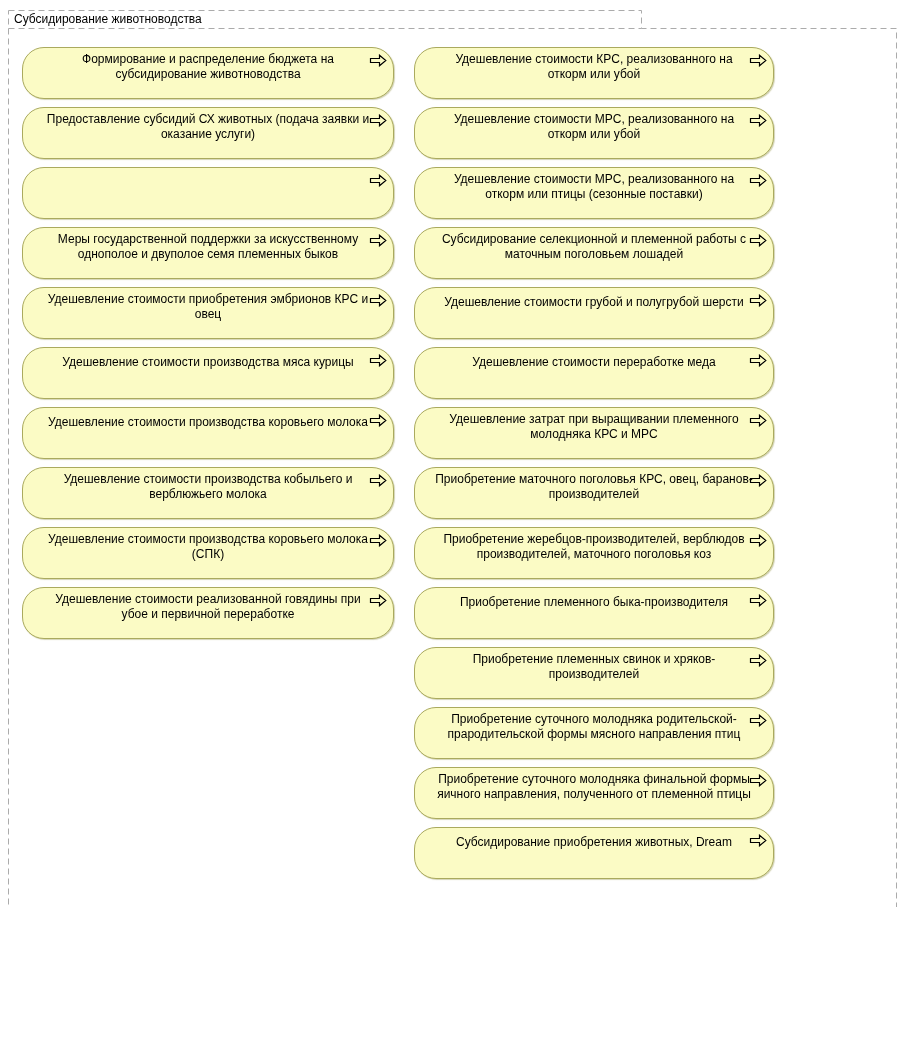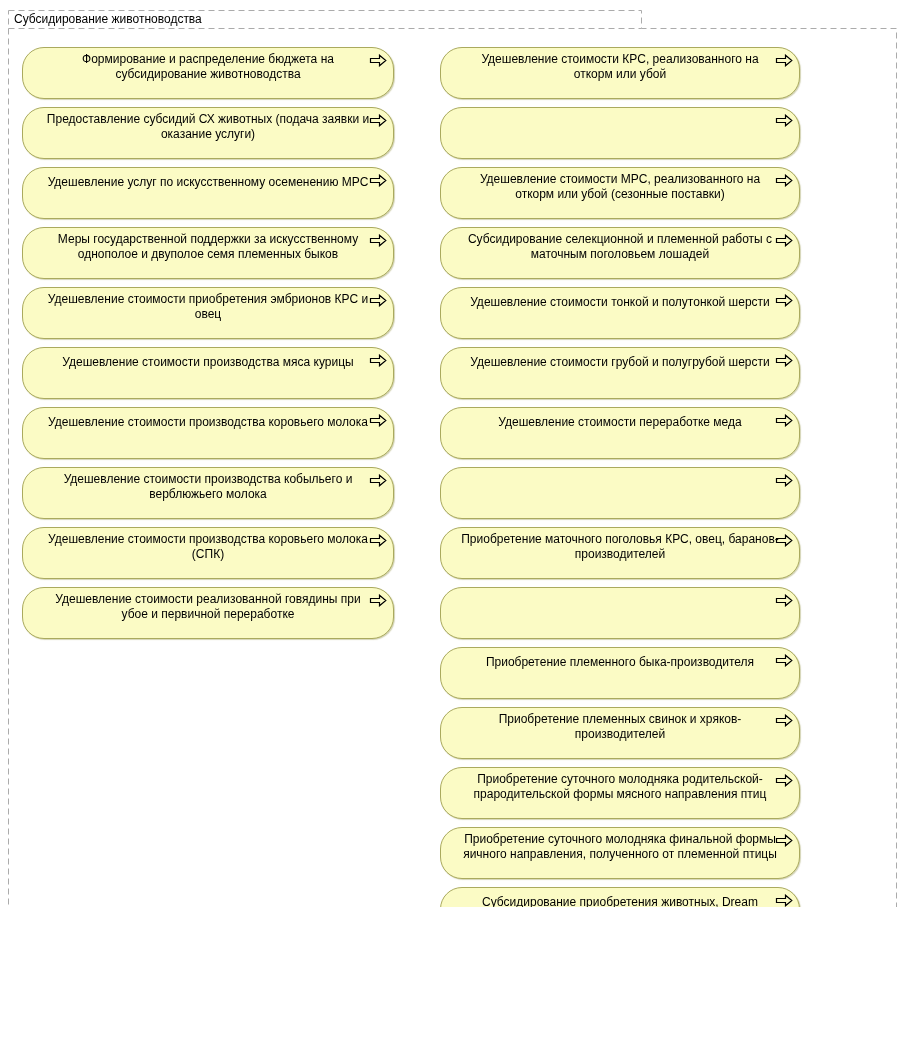--- a/index.html
+++ b/index.html
@@ -15,21 +15,21 @@
   }
   .canvas{position:relative;width:908px;height:907px;overflow:hidden;}
   .group-outline{position:absolute;left:0;top:0;pointer-events:none;}
   .group-title{
     position:absolute;left:14px;top:12px;
     font-size:12px;line-height:14px;color:var(--text-color);
     white-space:nowrap;
   }
   .col{position:absolute;display:flex;flex-direction:column;gap:8px;}
   .col-left{left:22px;top:47px;width:372px;}
-  .col-right{left:440px;top:47px;width:360px;}
+  .col-right{left:414px;top:47px;width:360px;}
   .process-box{
     position:relative;height:52px;box-sizing:border-box;flex:none;
     background:var(--box-fill);
     border:1.5px solid var(--box-border);
     border-radius:22px;
     box-shadow:1px 1px 1px rgba(158,158,92,0.45);
     padding:4px 20px 0 20px;
     text-align:center;overflow:hidden;
   }
   .box-label{
@@ -50,21 +50,21 @@
 
   <div class="group-title">Субсидирование животноводства</div>
 
   <div class="col col-left" id="col-0">
       <div class="process-box"><span class="box-label">Формирование и распределение бюджета на субсидирование животноводства</span><svg class="arrow-icon" width="18" height="13" viewBox="0 0 18 13">
           <path d="M1.5 4.5 H10.5 V1.2 L16.8 6.5 L10.5 11.8 V8.5 H1.5 Z" fill="none" stroke="#000000" stroke-width="1.2" stroke-linejoin="miter"></path>
         </svg></div>
       <div class="process-box"><span class="box-label">Предоставление субсидий СХ животных (подача заявки и оказание услуги)</span><svg class="arrow-icon" width="18" height="13" viewBox="0 0 18 13">
           <path d="M1.5 4.5 H10.5 V1.2 L16.8 6.5 L10.5 11.8 V8.5 H1.5 Z" fill="none" stroke="#000000" stroke-width="1.2" stroke-linejoin="miter"></path>
         </svg></div>
-      <div class="process-box"><span class="box-label">Удешевление услуг по искусственному осеменению МРС</span><svg class="arrow-icon" width="18" height="13" viewBox="0 0 18 13">
+      <div class="process-box"><svg class="arrow-icon" width="18" height="13" viewBox="0 0 18 13">
           <path d="M1.5 4.5 H10.5 V1.2 L16.8 6.5 L10.5 11.8 V8.5 H1.5 Z" fill="none" stroke="#000000" stroke-width="1.2" stroke-linejoin="miter"></path>
         </svg></div>
       <div class="process-box"><span class="box-label">Меры государственной поддержки за искусственному однополое и двуполое семя племенных быков</span><svg class="arrow-icon" width="18" height="13" viewBox="0 0 18 13">
           <path d="M1.5 4.5 H10.5 V1.2 L16.8 6.5 L10.5 11.8 V8.5 H1.5 Z" fill="none" stroke="#000000" stroke-width="1.2" stroke-linejoin="miter"></path>
         </svg></div>
       <div class="process-box"><span class="box-label">Удешевление стоимости приобретения эмбрионов КРС и овец</span><svg class="arrow-icon" width="18" height="13" viewBox="0 0 18 13">
           <path d="M1.5 4.5 H10.5 V1.2 L16.8 6.5 L10.5 11.8 V8.5 H1.5 Z" fill="none" stroke="#000000" stroke-width="1.2" stroke-linejoin="miter"></path>
         </svg></div>
       <div class="process-box"><span class="box-label">Удешевление стоимости производства мяса курицы</span><svg class="arrow-icon" width="18" height="13" viewBox="0 0 18 13">
           <path d="M1.5 4.5 H10.5 V1.2 L16.8 6.5 L10.5 11.8 V8.5 H1.5 Z" fill="none" stroke="#000000" stroke-width="1.2" stroke-linejoin="miter"></path>
@@ -79,45 +79,42 @@
           <path d="M1.5 4.5 H10.5 V1.2 L16.8 6.5 L10.5 11.8 V8.5 H1.5 Z" fill="none" stroke="#000000" stroke-width="1.2" stroke-linejoin="miter"></path>
         </svg></div>
       <div class="process-box"><span class="box-label">Удешевление стоимости реализованной говядины при убое и первичной переработке</span><svg class="arrow-icon" width="18" height="13" viewBox="0 0 18 13">
           <path d="M1.5 4.5 H10.5 V1.2 L16.8 6.5 L10.5 11.8 V8.5 H1.5 Z" fill="none" stroke="#000000" stroke-width="1.2" stroke-linejoin="miter"></path>
         </svg></div>
     </div>
   <div class="col col-right" id="col-1">
       <div class="process-box"><span class="box-label">Удешевление стоимости КРС, реализованного на откорм или убой</span><svg class="arrow-icon" width="18" height="13" viewBox="0 0 18 13">
           <path d="M1.5 4.5 H10.5 V1.2 L16.8 6.5 L10.5 11.8 V8.5 H1.5 Z" fill="none" stroke="#000000" stroke-width="1.2" stroke-linejoin="miter"></path>
         </svg></div>
-      <div class="process-box"><svg class="arrow-icon" width="18" height="13" viewBox="0 0 18 13">
+      <div class="process-box"><span class="box-label">Удешевление стоимости МРС, реализованного на откорм или убой</span><svg class="arrow-icon" width="18" height="13" viewBox="0 0 18 13">
           <path d="M1.5 4.5 H10.5 V1.2 L16.8 6.5 L10.5 11.8 V8.5 H1.5 Z" fill="none" stroke="#000000" stroke-width="1.2" stroke-linejoin="miter"></path>
         </svg></div>
-      <div class="process-box"><span class="box-label">Удешевление стоимости МРС, реализованного на откорм или убой (сезонные поставки)</span><svg class="arrow-icon" width="18" height="13" viewBox="0 0 18 13">
+      <div class="process-box"><span class="box-label">Удешевление стоимости МРС, реализованного на откорм или птицы (сезонные поставки)</span><svg class="arrow-icon" width="18" height="13" viewBox="0 0 18 13">
           <path d="M1.5 4.5 H10.5 V1.2 L16.8 6.5 L10.5 11.8 V8.5 H1.5 Z" fill="none" stroke="#000000" stroke-width="1.2" stroke-linejoin="miter"></path>
         </svg></div>
       <div class="process-box"><span class="box-label">Субсидирование селекционной и племенной работы с маточным поголовьем лошадей</span><svg class="arrow-icon" width="18" height="13" viewBox="0 0 18 13">
-          <path d="M1.5 4.5 H10.5 V1.2 L16.8 6.5 L10.5 11.8 V8.5 H1.5 Z" fill="none" stroke="#000000" stroke-width="1.2" stroke-linejoin="miter"></path>
-        </svg></div>
-      <div class="process-box"><span class="box-label">Удешевление стоимости тонкой и полутонкой шерсти</span><svg class="arrow-icon" width="18" height="13" viewBox="0 0 18 13">
           <path d="M1.5 4.5 H10.5 V1.2 L16.8 6.5 L10.5 11.8 V8.5 H1.5 Z" fill="none" stroke="#000000" stroke-width="1.2" stroke-linejoin="miter"></path>
         </svg></div>
       <div class="process-box"><span class="box-label">Удешевление стоимости грубой и полугрубой шерсти</span><svg class="arrow-icon" width="18" height="13" viewBox="0 0 18 13">
           <path d="M1.5 4.5 H10.5 V1.2 L16.8 6.5 L10.5 11.8 V8.5 H1.5 Z" fill="none" stroke="#000000" stroke-width="1.2" stroke-linejoin="miter"></path>
         </svg></div>
       <div class="process-box"><span class="box-label">Удешевление стоимости переработке меда</span><svg class="arrow-icon" width="18" height="13" viewBox="0 0 18 13">
           <path d="M1.5 4.5 H10.5 V1.2 L16.8 6.5 L10.5 11.8 V8.5 H1.5 Z" fill="none" stroke="#000000" stroke-width="1.2" stroke-linejoin="miter"></path>
         </svg></div>
-      <div class="process-box"><svg class="arrow-icon" width="18" height="13" viewBox="0 0 18 13">
+      <div class="process-box"><span class="box-label">Удешевление затрат при выращивании племенного молодняка КРС и МРС</span><svg class="arrow-icon" width="18" height="13" viewBox="0 0 18 13">
           <path d="M1.5 4.5 H10.5 V1.2 L16.8 6.5 L10.5 11.8 V8.5 H1.5 Z" fill="none" stroke="#000000" stroke-width="1.2" stroke-linejoin="miter"></path>
         </svg></div>
       <div class="process-box"><span class="box-label">Приобретение маточного поголовья КРС, овец, баранов-производителей</span><svg class="arrow-icon" width="18" height="13" viewBox="0 0 18 13">
           <path d="M1.5 4.5 H10.5 V1.2 L16.8 6.5 L10.5 11.8 V8.5 H1.5 Z" fill="none" stroke="#000000" stroke-width="1.2" stroke-linejoin="miter"></path>
         </svg></div>
-      <div class="process-box"><svg class="arrow-icon" width="18" height="13" viewBox="0 0 18 13">
+      <div class="process-box"><span class="box-label">Приобретение жеребцов-производителей, верблюдов производителей, маточного поголовья коз</span><svg class="arrow-icon" width="18" height="13" viewBox="0 0 18 13">
           <path d="M1.5 4.5 H10.5 V1.2 L16.8 6.5 L10.5 11.8 V8.5 H1.5 Z" fill="none" stroke="#000000" stroke-width="1.2" stroke-linejoin="miter"></path>
         </svg></div>
       <div class="process-box"><span class="box-label">Приобретение племенного быка-производителя</span><svg class="arrow-icon" width="18" height="13" viewBox="0 0 18 13">
           <path d="M1.5 4.5 H10.5 V1.2 L16.8 6.5 L10.5 11.8 V8.5 H1.5 Z" fill="none" stroke="#000000" stroke-width="1.2" stroke-linejoin="miter"></path>
         </svg></div>
       <div class="process-box"><span class="box-label">Приобретение племенных свинок и хряков-производителей</span><svg class="arrow-icon" width="18" height="13" viewBox="0 0 18 13">
           <path d="M1.5 4.5 H10.5 V1.2 L16.8 6.5 L10.5 11.8 V8.5 H1.5 Z" fill="none" stroke="#000000" stroke-width="1.2" stroke-linejoin="miter"></path>
         </svg></div>
       <div class="process-box"><span class="box-label">Приобретение суточного молодняка родительской-прародительской формы мясного направления птиц</span><svg class="arrow-icon" width="18" height="13" viewBox="0 0 18 13">
           <path d="M1.5 4.5 H10.5 V1.2 L16.8 6.5 L10.5 11.8 V8.5 H1.5 Z" fill="none" stroke="#000000" stroke-width="1.2" stroke-linejoin="miter"></path>

